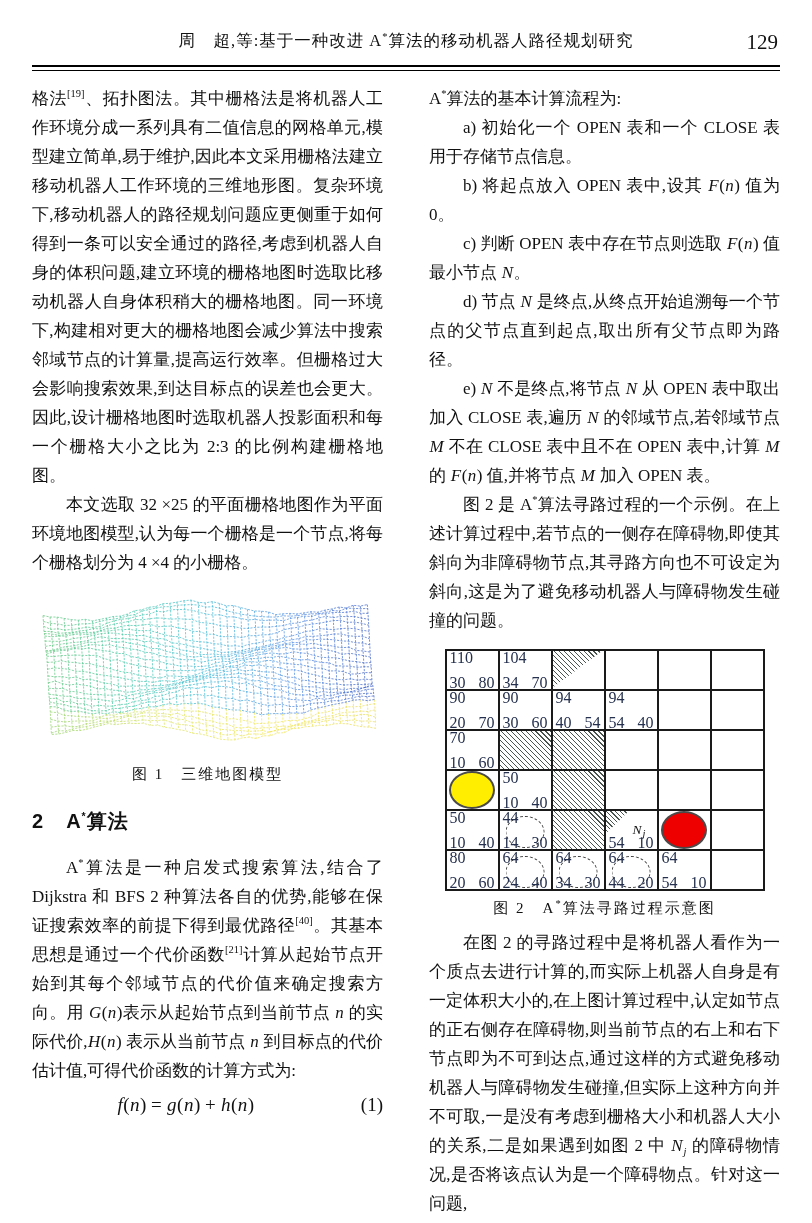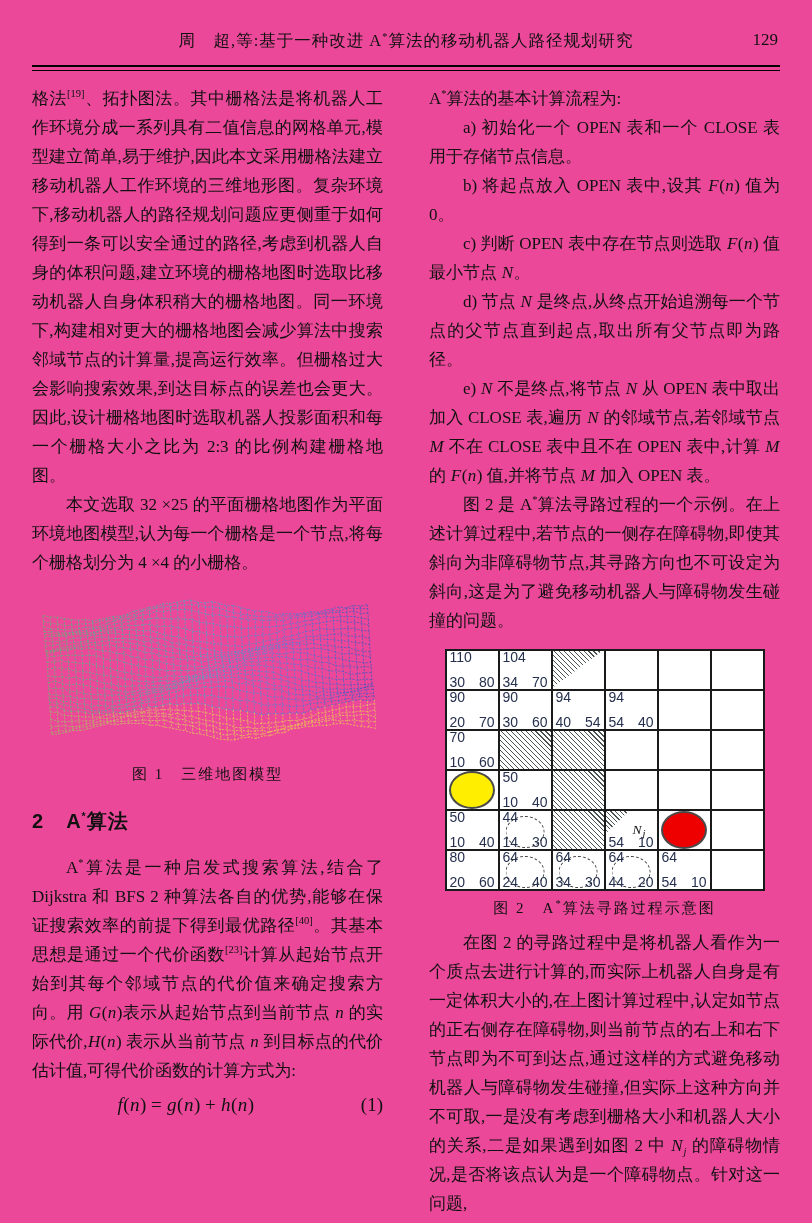--- a/index.html
+++ b/index.html
@@ -1,21 +1,21 @@
 <!DOCTYPE html>
 <html><head>
 <meta charset="utf-8">
 <style>
   html,body{margin:0;padding:0;background:#e9e9e9;}
-  .page{width:812px;height:1223px;box-sizing:border-box;background:#ec4899;color:#111;
+  .page{width:812px;height:1223px;box-sizing:border-box;background:#ffffff;color:#111;
         padding:30px 32px 0 32px;overflow:hidden;position:relative;
         font-family:"Liberation Serif","DejaVu Serif",serif;}
   .header{position:relative;height:26px;}
   .running-head{text-align:center;font-size:16.5px;letter-spacing:1px;}
-  .page-number{position:absolute;right:2px;top:0;font-size:17px;}
+  .page-number{position:absolute;right:2px;top:0;font-size:21px;}
   .header-rule{margin-top:9px;height:3px;border-top:2.5px solid #000;border-bottom:1px solid #000;}
   .columns{display:flex;gap:46px;margin-top:13px;}
   .col{width:360px;}
   .para{margin:0;font-size:17px;line-height:29px;text-align:justify;}
   .indent{text-indent:2em;}
   sup{font-size:10.5px;line-height:0;}
   sub{font-size:10.5px;line-height:0;}
   .para i, .formula i, .njlabel i{font-style:italic;padding:0 0.5px;}
   .fig{margin:0;}
   #mesh{display:block;margin:22px 0 2px 8px;}
@@ -30,21 +30,21 @@
   #grid{display:grid;grid-template-columns:repeat(6,53px);grid-auto-rows:40px;
         border:1px solid #1a1a1a;width:max-content;margin:14px auto 6px auto;background:#fff;}
   .cell{position:relative;border:1px solid #1a1a1a;background:#fff;overflow:hidden;}
   .hatchbg{background:repeating-linear-gradient(45deg,#fff 0px,#fff 2.6px,#4a544e 2.6px,#4a544e 3.5px);}
   .tri-full{position:absolute;left:0;top:0;right:0;bottom:0;
         clip-path:polygon(0% 0%,97% 0%,0% 97%);
         background:repeating-linear-gradient(45deg,#fff 0px,#fff 2.6px,#4a544e 2.6px,#4a544e 3.5px);}
   .tri-corner{position:absolute;left:0;top:0;width:46%;height:60%;
         clip-path:polygon(0 0,100% 0,0 100%);
         background:repeating-linear-gradient(45deg,#fff 0px,#fff 2.4px,#4a544e 2.4px,#4a544e 3.3px);}
-  .v{position:absolute;font-size:14px;line-height:11px;color:#25304e;font-family:Liberation Sans, sans-serif;}
+  .v{position:absolute;font-size:16px;line-height:11px;color:#25304e;font-family:Liberation Serif, serif;}
   .v.tl{top:1px;left:3px;}
   .v.bl{bottom:1px;left:3px;}
   .v.br{bottom:1px;right:3px;}
   .dot{position:absolute;left:50%;top:50%;transform:translate(-50%,-50%);
        width:42px;height:34px;border-radius:50%;border:2px solid #4a4a4a;}
   .dashedc{position:absolute;left:50%;top:54%;transform:translate(-50%,-50%);
        width:37px;height:30px;border:1.6px dashed #3a3a3a;border-radius:50%;background:transparent;}
   .njlabel{position:absolute;left:52%;top:28%;font-size:13.5px;font-family:"Liberation Serif",serif;text-align:center;}
 </style>
 </head>
@@ -201,21 +201,21 @@
             <polyline points="327.3,5.6 327.7,9.5 328.0,14.3 328.4,20.2 328.7,26.3 329.1,32.3 329.4,39.7 329.8,45.8 330.1,53.1 330.4,58.1 330.8,63.6 331.2,67.9 331.5,73.8 331.9,80.9 332.2,84.3 332.6,85.1 332.9,87.1 333.3,90.2 333.6,94.4 333.9,96.9 334.3,100.5" fill="none" stroke="url(#gm)" stroke-width="0.65" stroke-dasharray="2.2 1.3"></polyline>
             <polyline points="334.3,100.5 334.7,104.7 335.0,110.8 335.4,118.2 335.7,123.0 336.1,129.4" fill="none" stroke="url(#gb)" stroke-width="0.65" stroke-dasharray="2.2 1.3"></polyline>
           </svg>
         <figcaption class="caption">图 1　三维地图模型</figcaption>
       </figure>
 
       <h2 class="section">
         <span>2</span><span class="sec-gap"></span><span>A<sup>*</sup>算法</span>
       </h2>
 
-      <p class="para indent">A<sup>*</sup>算法是一种启发式搜索算法,结合了 Dijkstra 和 BFS 2 种算法各自的优势,能够在保证搜索效率的前提下得到最优路径<sup>[40]</sup>。其基本思想是通过一个代价函数<sup>[23]</sup>计算从起始节点开始到其每个邻域节点的代价值来确定搜索方向。用 <i>G</i>(<i>n</i>)表示从起始节点到当前节点 <i>n</i> 的实际代价,<i>H</i>(<i>n</i>) 表示从当前节点 <i>n</i> 到目标点的代价估计值,可得代价函数的计算方式为:</p>
+      <p class="para indent">A<sup>*</sup>算法是一种启发式搜索算法,结合了 Dijkstra 和 BFS 2 种算法各自的优势,能够在保证搜索效率的前提下得到最优路径<sup>[40]</sup>。其基本思想是通过一个代价函数<sup>[21]</sup>计算从起始节点开始到其每个邻域节点的代价值来确定搜索方向。用 <i>G</i>(<i>n</i>)表示从起始节点到当前节点 <i>n</i> 的实际代价,<i>H</i>(<i>n</i>) 表示从当前节点 <i>n</i> 到目标点的代价估计值,可得代价函数的计算方式为:</p>
 
       <div class="formula-row">
         <span class="formula"><i>f</i>(<i>n</i>) = <i>g</i>(<i>n</i>) + <i>h</i>(<i>n</i>)</span>
         <span class="formula-no">(1)</span>
       </div>
     </div>
 
     <div class="col">
       <p class="para">A<sup>*</sup>算法的基本计算流程为:</p>
       <p class="para indent">a) 初始化一个 OPEN 表和一个 CLOSE 表用于存储节点信息。</p>

